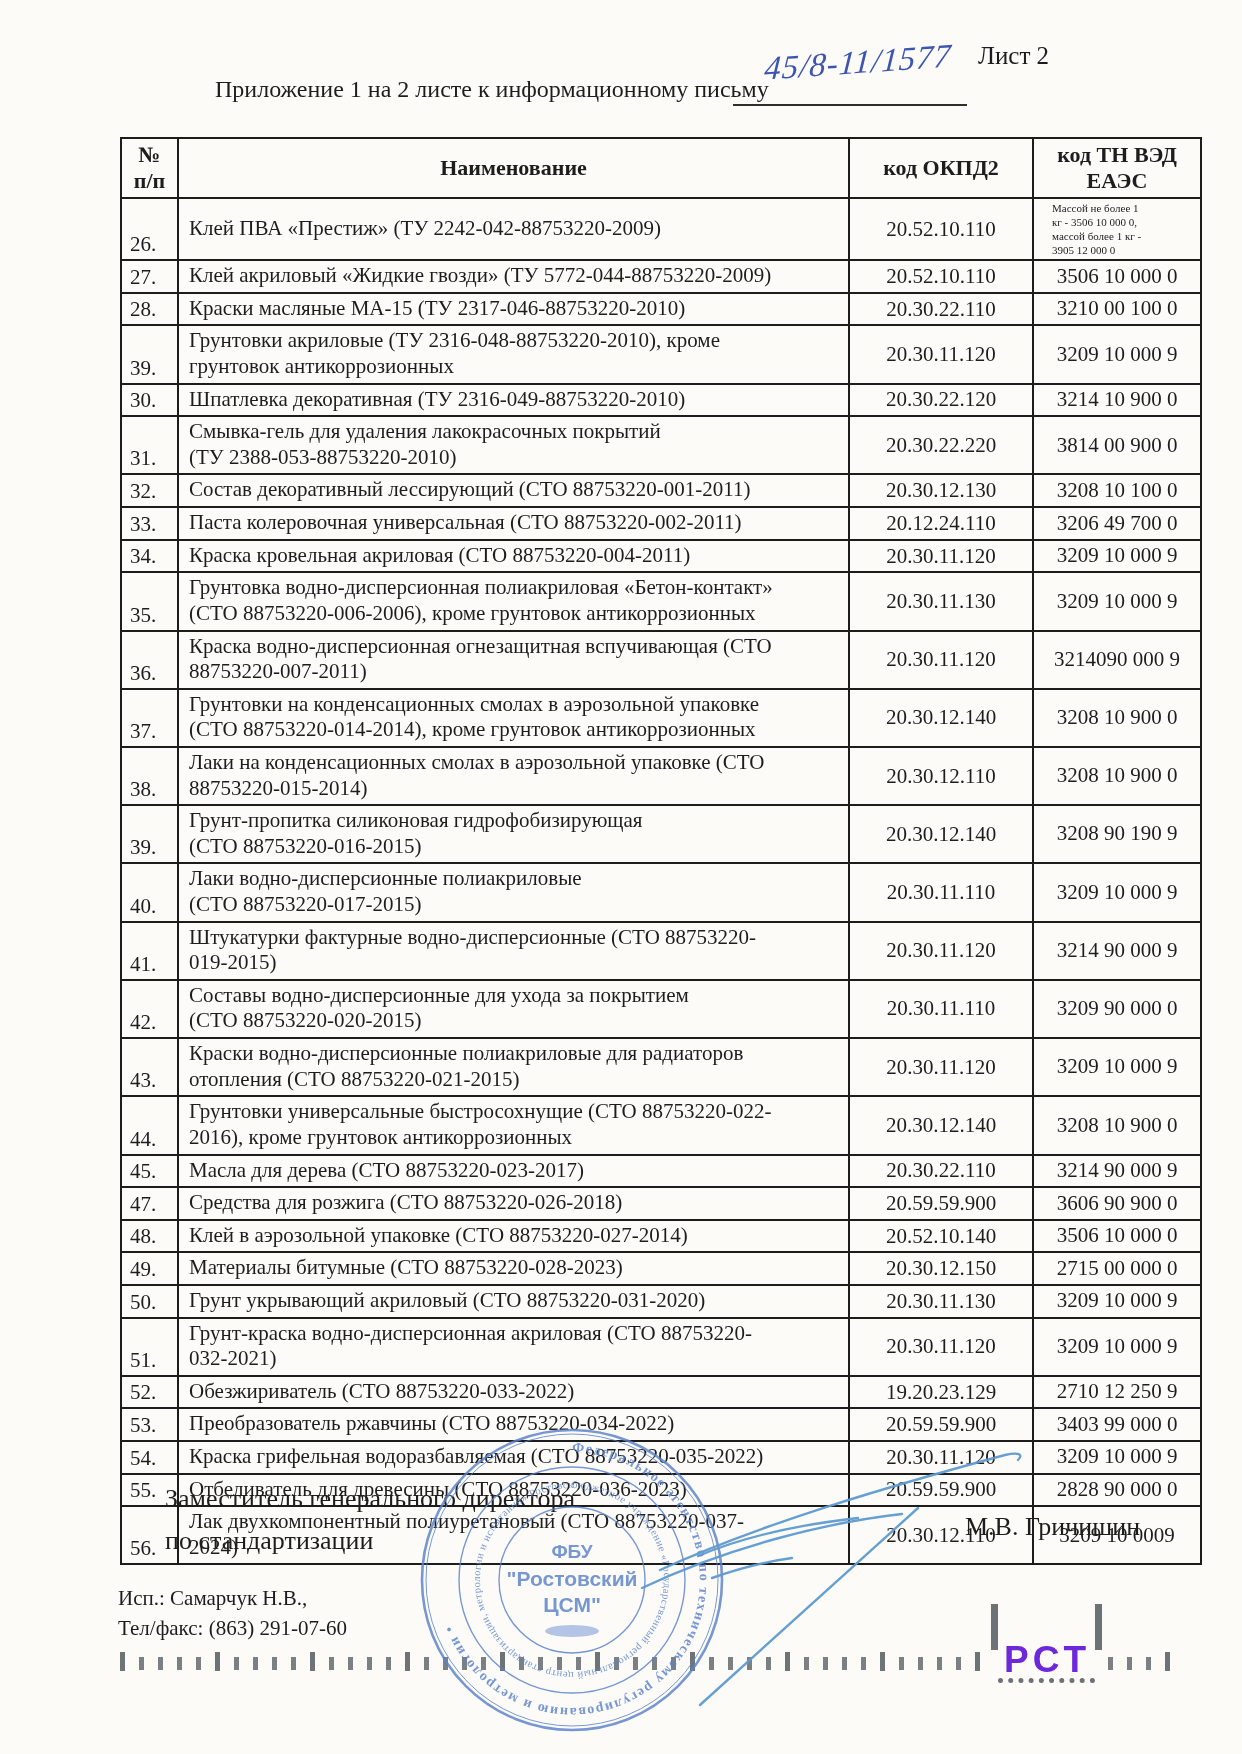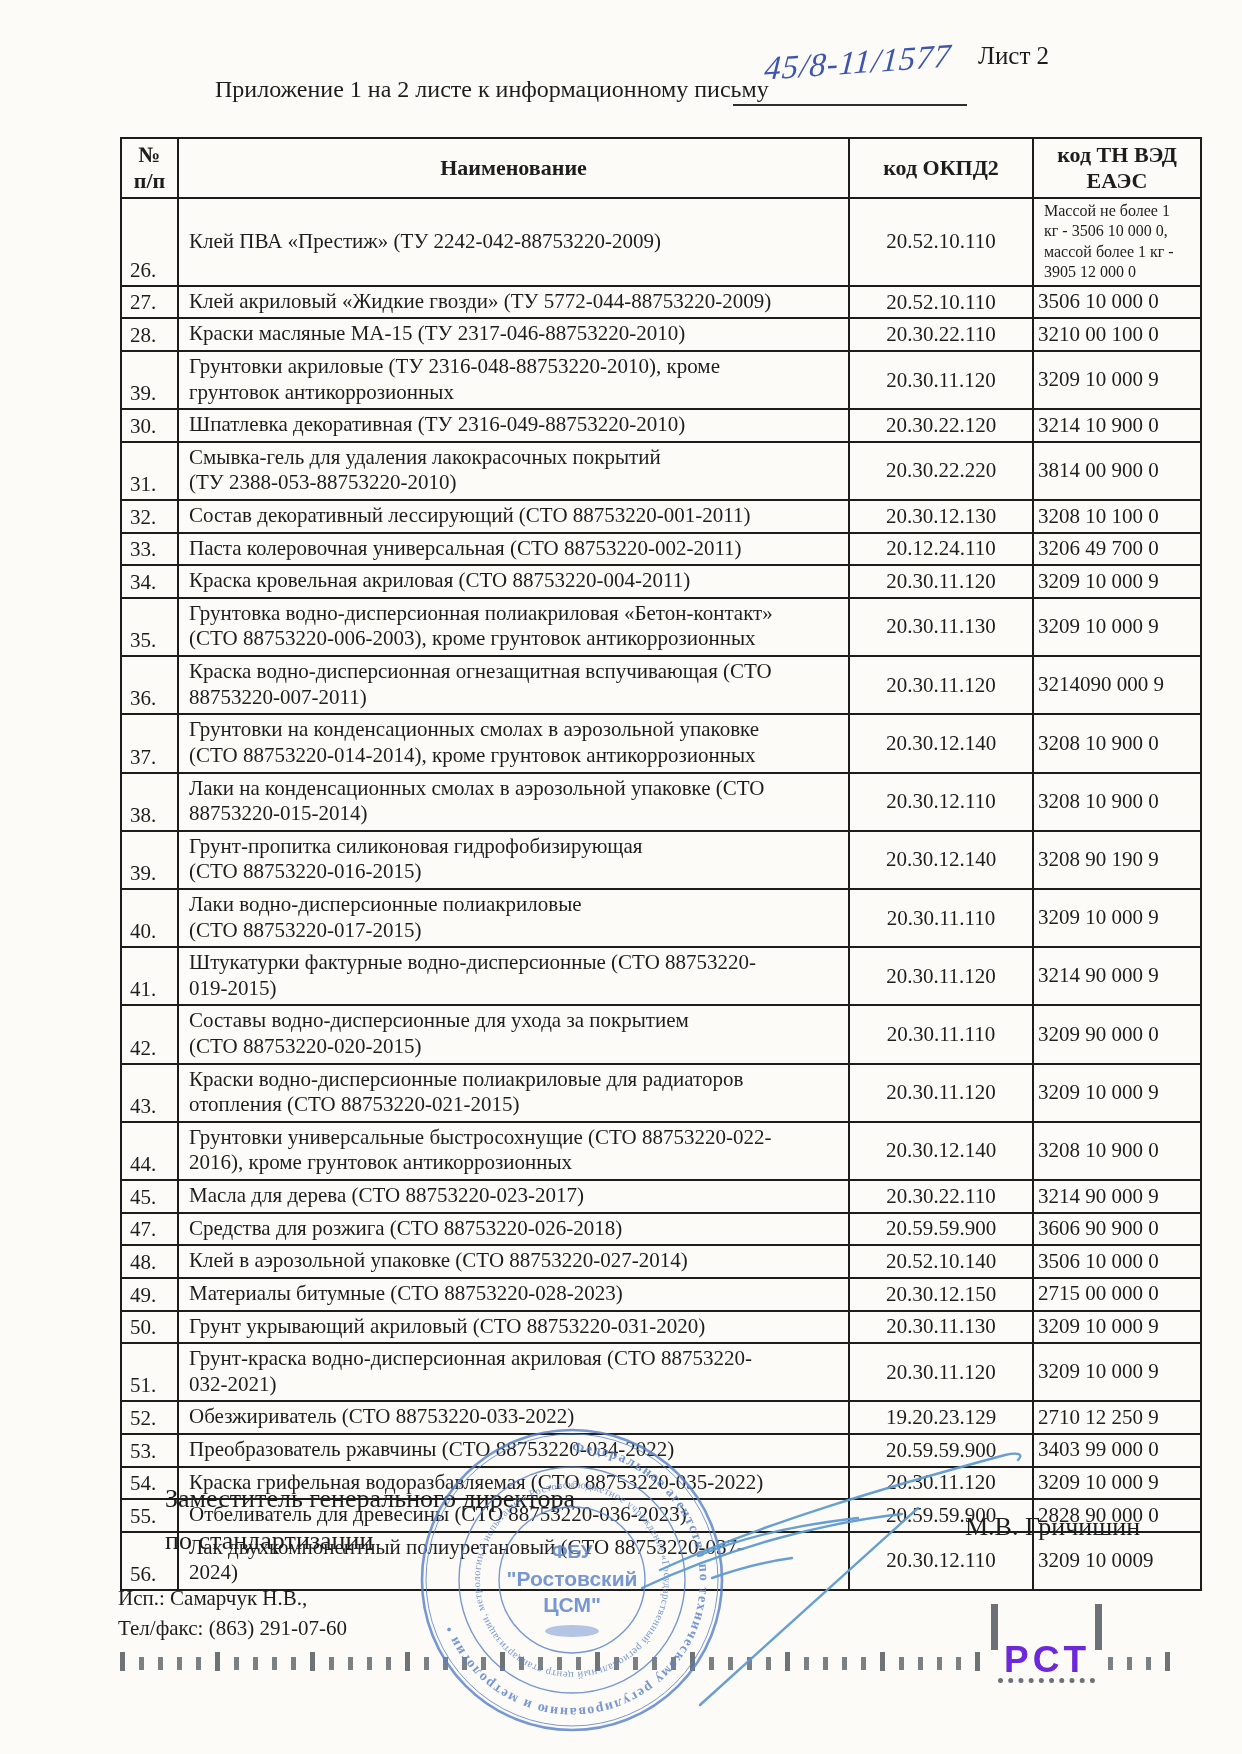--- a/index.html
+++ b/index.html
@@ -23,23 +23,23 @@
   table.doc th, table.doc td { border:2px solid #1c1c1c; }
   table.doc th {
     font-size:22px; font-weight:bold; text-align:center; vertical-align:middle;
     padding:3px 4px; white-space:pre-line; line-height:1.18;
   }
   col.c1{width:57px;} col.c2{width:671px;} col.c3{width:184px;} col.c4{width:168px;}
   td.c-num  { vertical-align:bottom; text-align:left; padding:1px 2px 2px 8px; font-size:21px; }
   td.c-name { vertical-align:middle; text-align:left; padding:2px 6px 3px 10px;
               font-size:21px; line-height:1.22; white-space:pre-line; }
   td.c-okpd { vertical-align:middle; text-align:center; font-size:21px; padding:2px 4px; }
-  td.c-tnved{ vertical-align:middle; font-size:21px; padding:2px 4px;
+  td.c-tnved{ vertical-align:middle; text-align:center; font-size:21px; padding:2px 4px;
               white-space:pre-line; line-height:1.22; }
-  tbody tr:first-child td.c-tnved { font-size:16px; text-align:left; padding-left:10px; line-height:1.28; }
+  tbody tr:first-child td.c-tnved { font-size:11px; text-align:left; padding-left:18px; line-height:1.28; }
 
   
   .signer-1 { position:absolute; left:165px; top:1484px; font-size:26px; }
   .signer-2 { position:absolute; left:165px; top:1526px; font-size:26px; }
   .signer-name { position:absolute; left:965px; top:1512px; font-size:26px; }
   .exec-1 { position:absolute; left:118px; top:1586px; font-size:21px; }
   .exec-2 { position:absolute; left:118px; top:1616px; font-size:21px; }
 
   .stamp { position:absolute; left:418px; top:1426px; width:308px; height:308px; opacity:.82; z-index:5; }
   .sign  { position:absolute; left:620px; top:1428px; width:430px; height:305px; z-index:6; }
@@ -151,21 +151,21 @@
     <tr>
       <td class="c-num">34.</td>
       <td class="c-name">Краска кровельная акриловая (СТО 88753220-004-2011)</td>
       <td class="c-okpd">20.30.11.120</td>
       <td class="c-tnved">3209 10 000 9</td>
     </tr>
 
     <tr>
       <td class="c-num">35.</td>
       <td class="c-name">Грунтовка водно-дисперсионная полиакриловая «Бетон-контакт»
-(СТО 88753220-006-2003), кроме грунтовок антикоррозионных</td>
+(СТО 88753220-006-2006), кроме грунтовок антикоррозионных</td>
       <td class="c-okpd">20.30.11.130</td>
       <td class="c-tnved">3209 10 000 9</td>
     </tr>
 
     <tr>
       <td class="c-num">36.</td>
       <td class="c-name">Краска водно-дисперсионная огнезащитная вспучивающая (СТО
 88753220-007-2011)</td>
       <td class="c-okpd">20.30.11.120</td>
       <td class="c-tnved">3214090 000 9</td>

